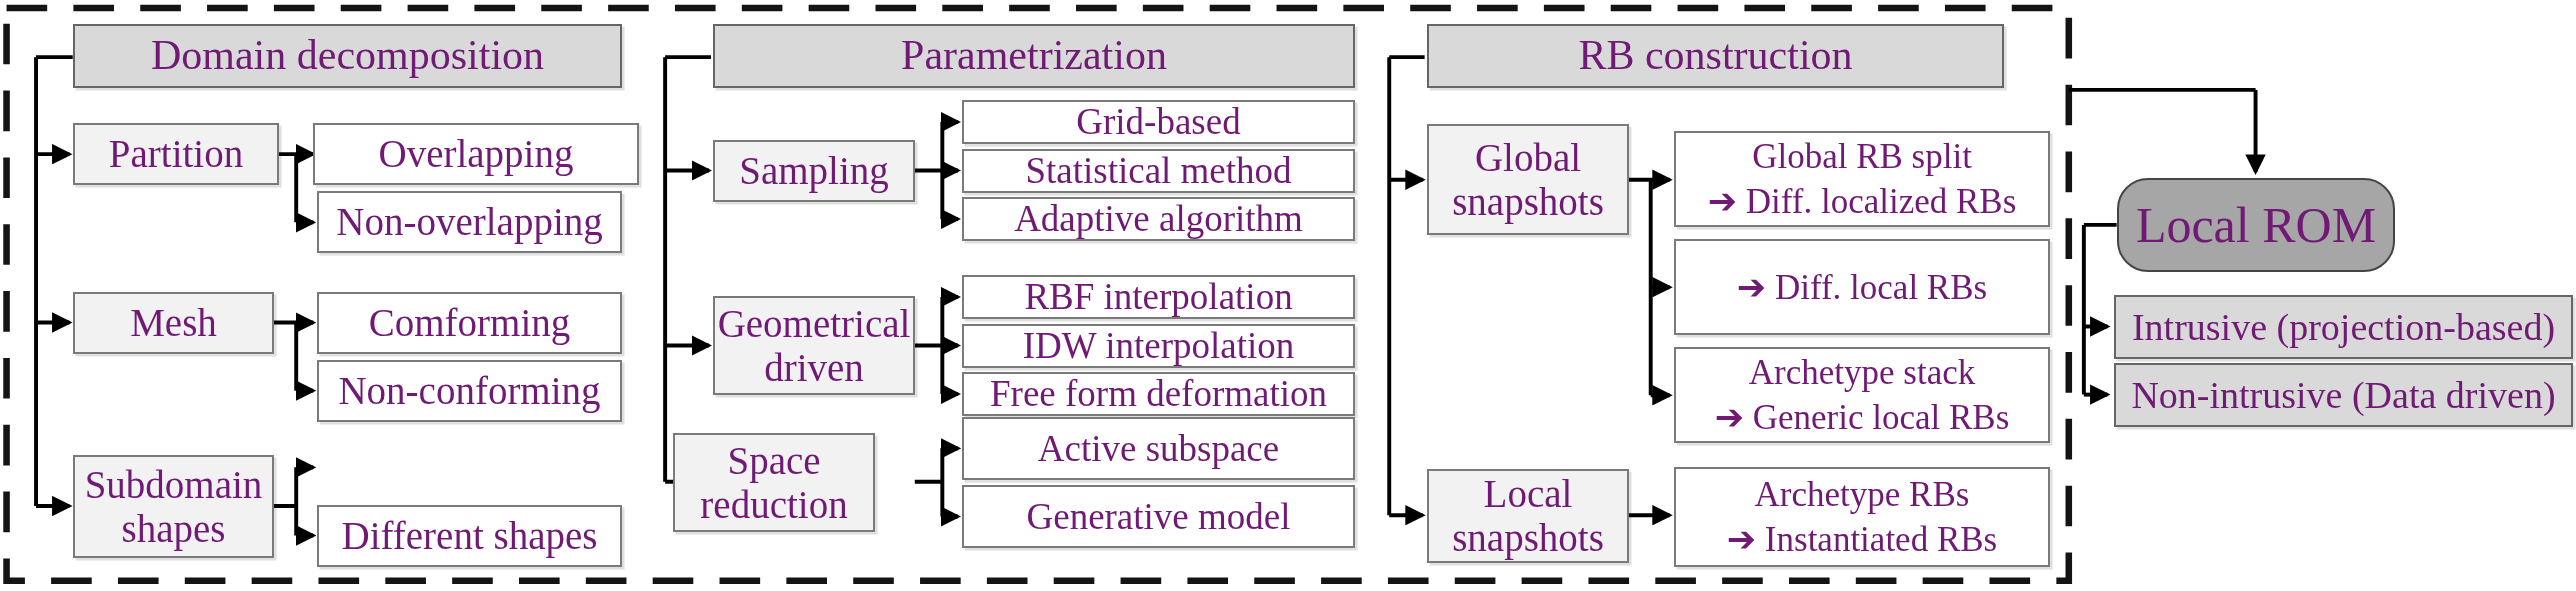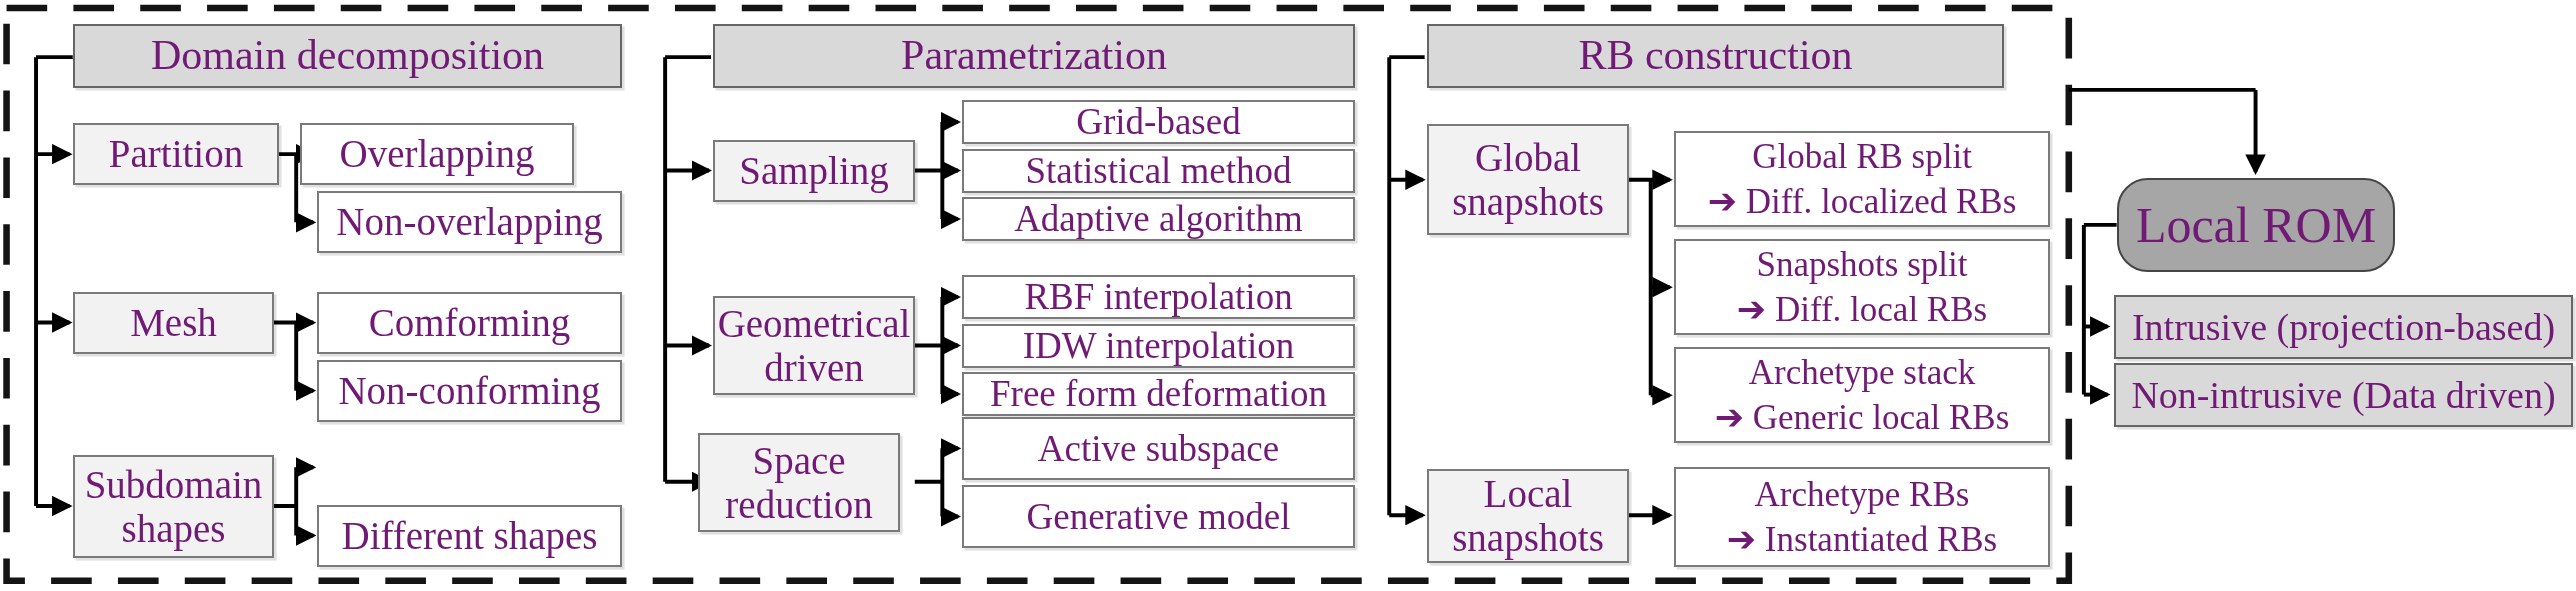--- a/index.html
+++ b/index.html
@@ -86,21 +86,21 @@
     <path class="ln" d="M3157 137 H3442"></path>
     <path class="ln" marker-end="url(#arr)" d="M3442 137 V262"></path>
     <path class="ln" d="M3180 343 H3230 M3180 343 V602"></path>
     <path class="ln" marker-end="url(#arr)" d="M3180 498 H3216"></path>
     <path class="ln" marker-end="url(#arr)" d="M3180 602 H3216"></path>
   </svg>
 
   <div class="box header" style="left:73px;top:23.6px;width:549px;height:64px">Domain decomposition</div>
 
   <div class="box cat" style="left:73px;top:123px;width:206px;height:62px">Partition</div>
-  <div class="box child" style="left:300px;top:123px;width:274px;height:62px">Overlapping</div>
+  <div class="box child" style="left:313px;top:123px;width:326px;height:62px">Overlapping</div>
   <div class="box child" style="left:317px;top:191px;width:305px;height:62px">Non-overlapping</div>
 
   <div class="box cat" style="left:73px;top:292px;width:201px;height:62px">Mesh</div>
   <div class="box child" style="left:317px;top:292px;width:305px;height:62px">Comforming</div>
   <div class="box child" style="left:317px;top:360px;width:305px;height:62px">Non-conforming</div>
 
   <div class="box cat" style="left:73px;top:455px;width:201px;height:103px">Subdomain shapes</div>
   <div class="box child" style="left:317px;top:505px;width:305px;height:62px">Different shapes</div>
 
   <div class="box header" style="left:713px;top:23.6px;width:642px;height:64px">Parametrization</div>
@@ -108,33 +108,32 @@
   <div class="box cat" style="left:713px;top:140px;width:202px;height:62px">Sampling</div>
   <div class="box childS" style="left:962px;top:100px;width:393px;height:44px">Grid-based</div>
   <div class="box childS" style="left:962px;top:149px;width:393px;height:44px">Statistical method</div>
   <div class="box childS" style="left:962px;top:197px;width:393px;height:44px">Adaptive algorithm</div>
 
   <div class="box cat" style="left:713px;top:296px;width:202px;height:99px">Geometrical driven</div>
   <div class="box childS" style="left:962px;top:275px;width:393px;height:44px">RBF interpolation</div>
   <div class="box childS" style="left:962px;top:324px;width:393px;height:44px">IDW interpolation</div>
   <div class="box childS" style="left:962px;top:372px;width:393px;height:44px">Free form deformation</div>
 
-  <div class="box cat" style="left:698px;top:433px;width:202px;height:99px">Space reduction</div>
+  <div class="box cat" style="left:673px;top:433px;width:202px;height:99px">Space reduction</div>
   <div class="box childS" style="left:962px;top:417px;width:393px;height:63px">Active subspace</div>
   <div class="box childS" style="left:962px;top:485px;width:393px;height:63px">Generative model</div>
 
   <div class="box header" style="left:1427px;top:23.6px;width:577px;height:64px">RB construction</div>
 
   <div class="box cat" style="left:1427px;top:124px;width:202px;height:111px">Global snapshots</div>
   <div class="box childD" style="left:1674px;top:131px;width:376px;height:96px">
     <span>Global RB split</span>
     <span>➔ Diff. localized RBs</span>
   </div>
   <div class="box childD" style="left:1674px;top:239px;width:376px;height:96px">
-    <span>Snapshots split</span>
     <span>➔ Diff. local RBs</span>
   </div>
   <div class="box childD" style="left:1674px;top:347px;width:376px;height:96px">
     <span>Archetype stack</span>
     <span>➔ Generic local RBs</span>
   </div>
 
   <div class="box cat" style="left:1427px;top:469px;width:202px;height:94px">Local snapshots</div>
   <div class="box childD" style="left:1674px;top:467px;width:376px;height:100px">
     <span>Archetype RBs</span>

